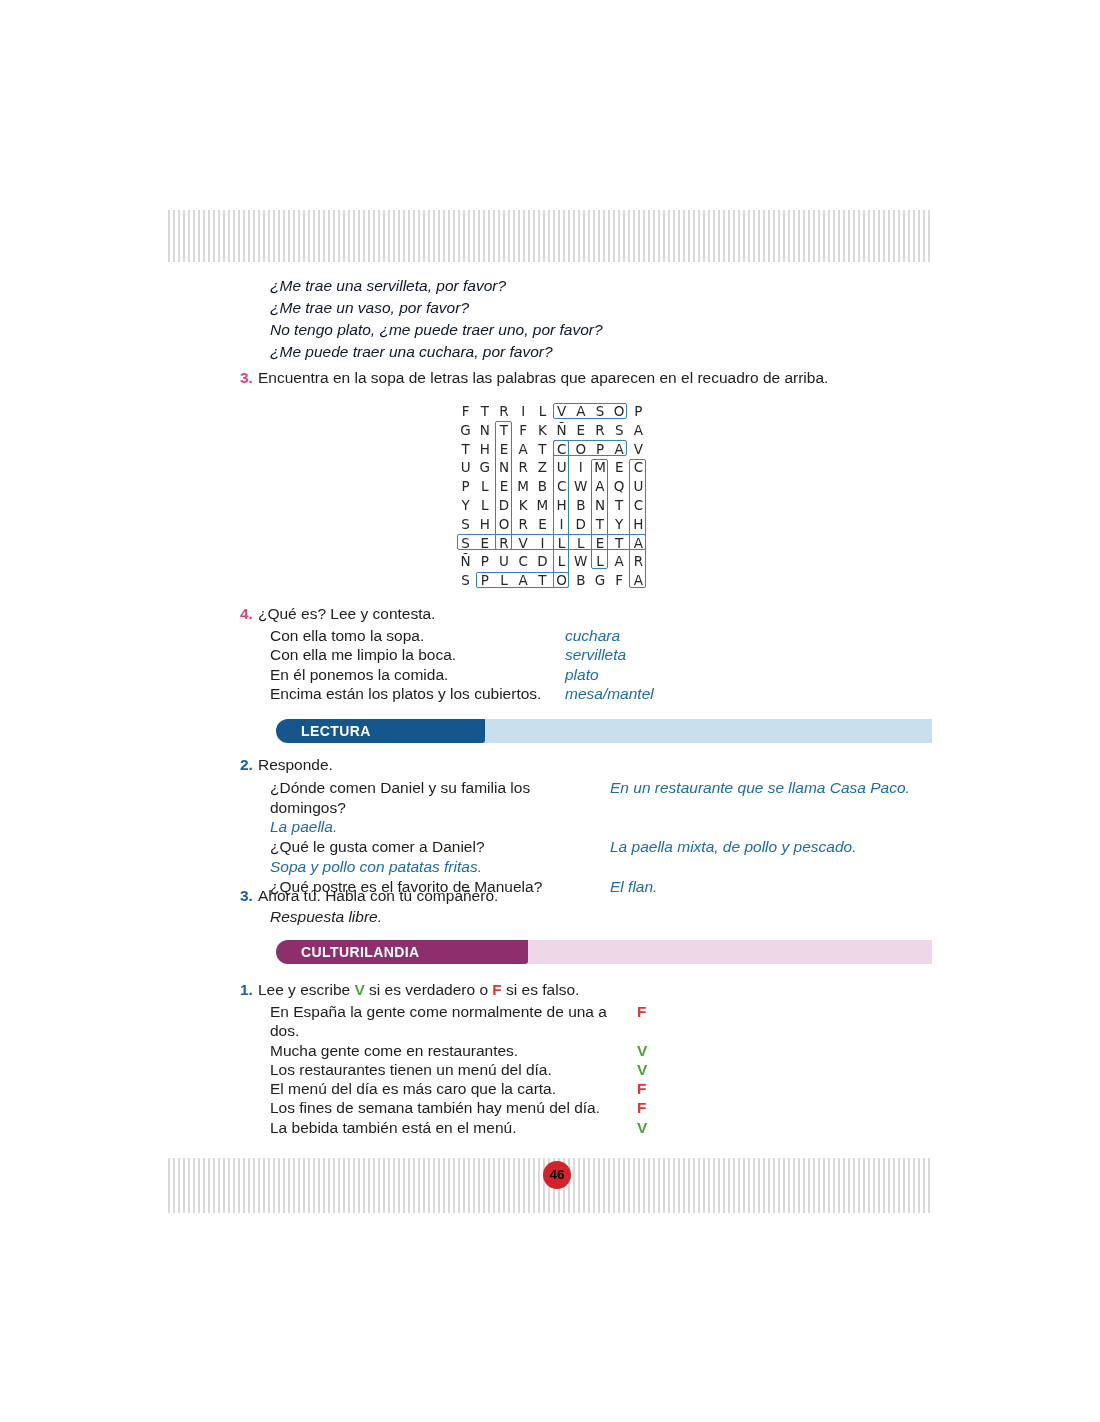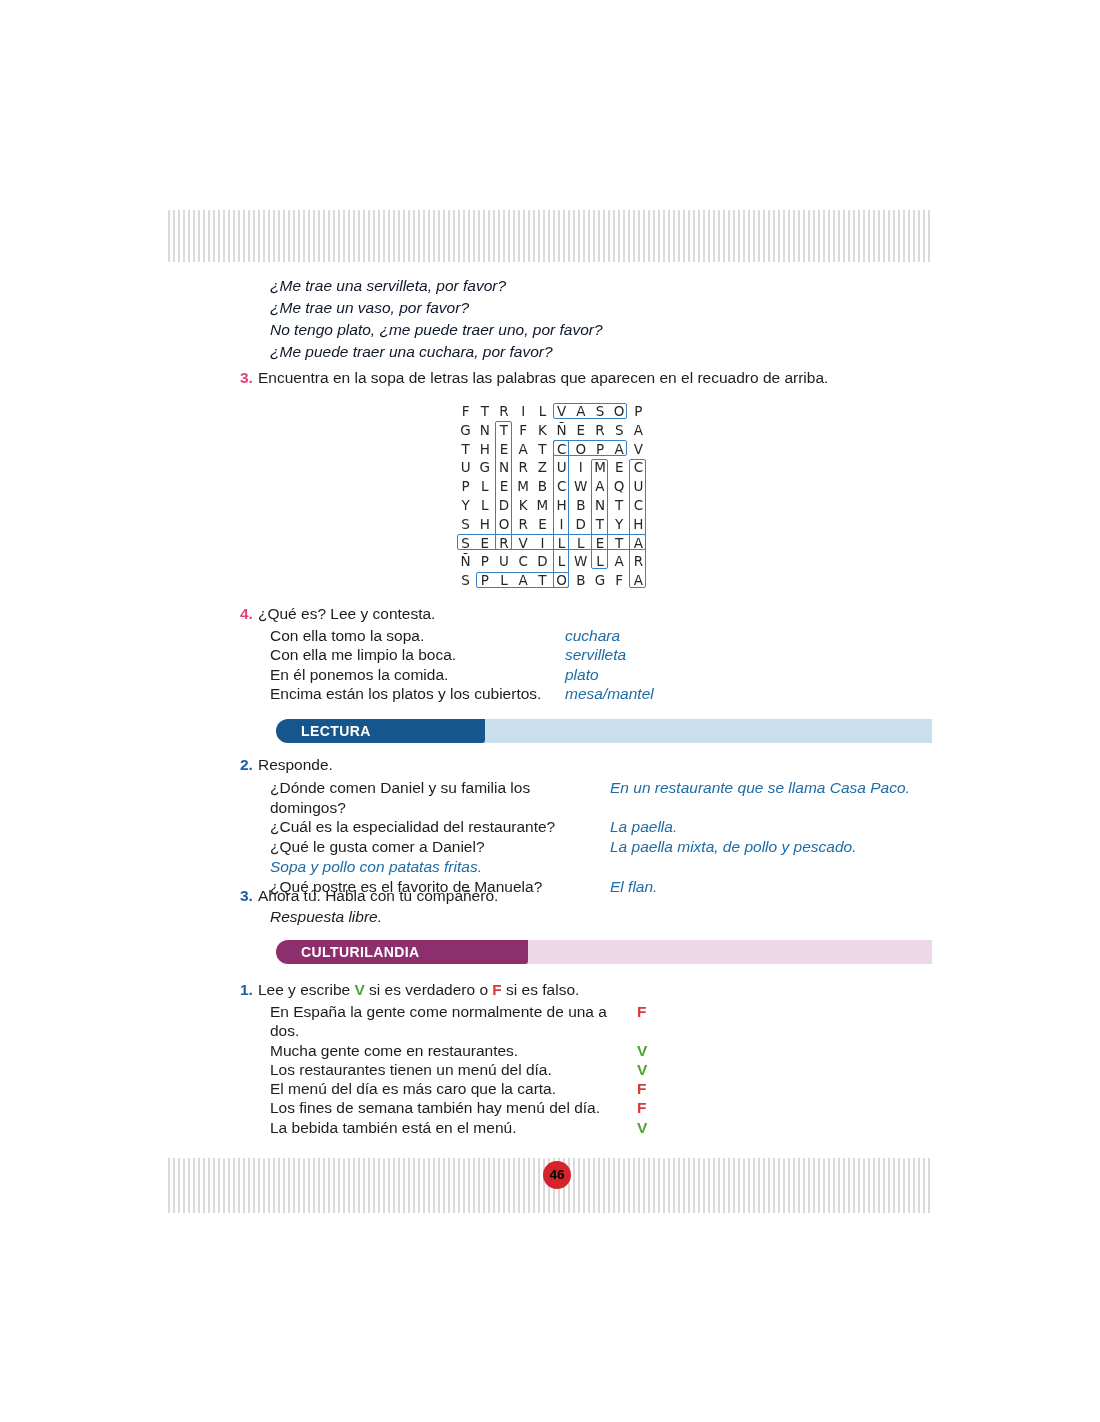--- a/index.html
+++ b/index.html
@@ -242,21 +242,20 @@
 
   <div class="ex-line" id="ex2-line">
     <span class="ex-num blue">2.</span><span>Responde.</span>
   </div>
   <div class="qa-block" id="ex2-items">
       <div class="qa-row">
         <span class="qa-prompt">¿Dónde comen Daniel y su familia los domingos?</span>
         <span class="qa-answer">En un restaurante que se llama Casa Paco.</span>
       </div>
       <div class="qa-row">
-        <span class="qa-prompt">¿Cuál es la especialidad del restaurante?</span>
         <span class="qa-answer">La paella.</span>
       </div>
       <div class="qa-row">
         <span class="qa-prompt">¿Qué le gusta comer a Daniel?</span>
         <span class="qa-answer">La paella mixta, de pollo y pescado.</span>
       </div>
       <div class="qa-row">
         <span class="qa-answer">Sopa y pollo con patatas fritas.</span>
       </div>
       <div class="qa-row">

